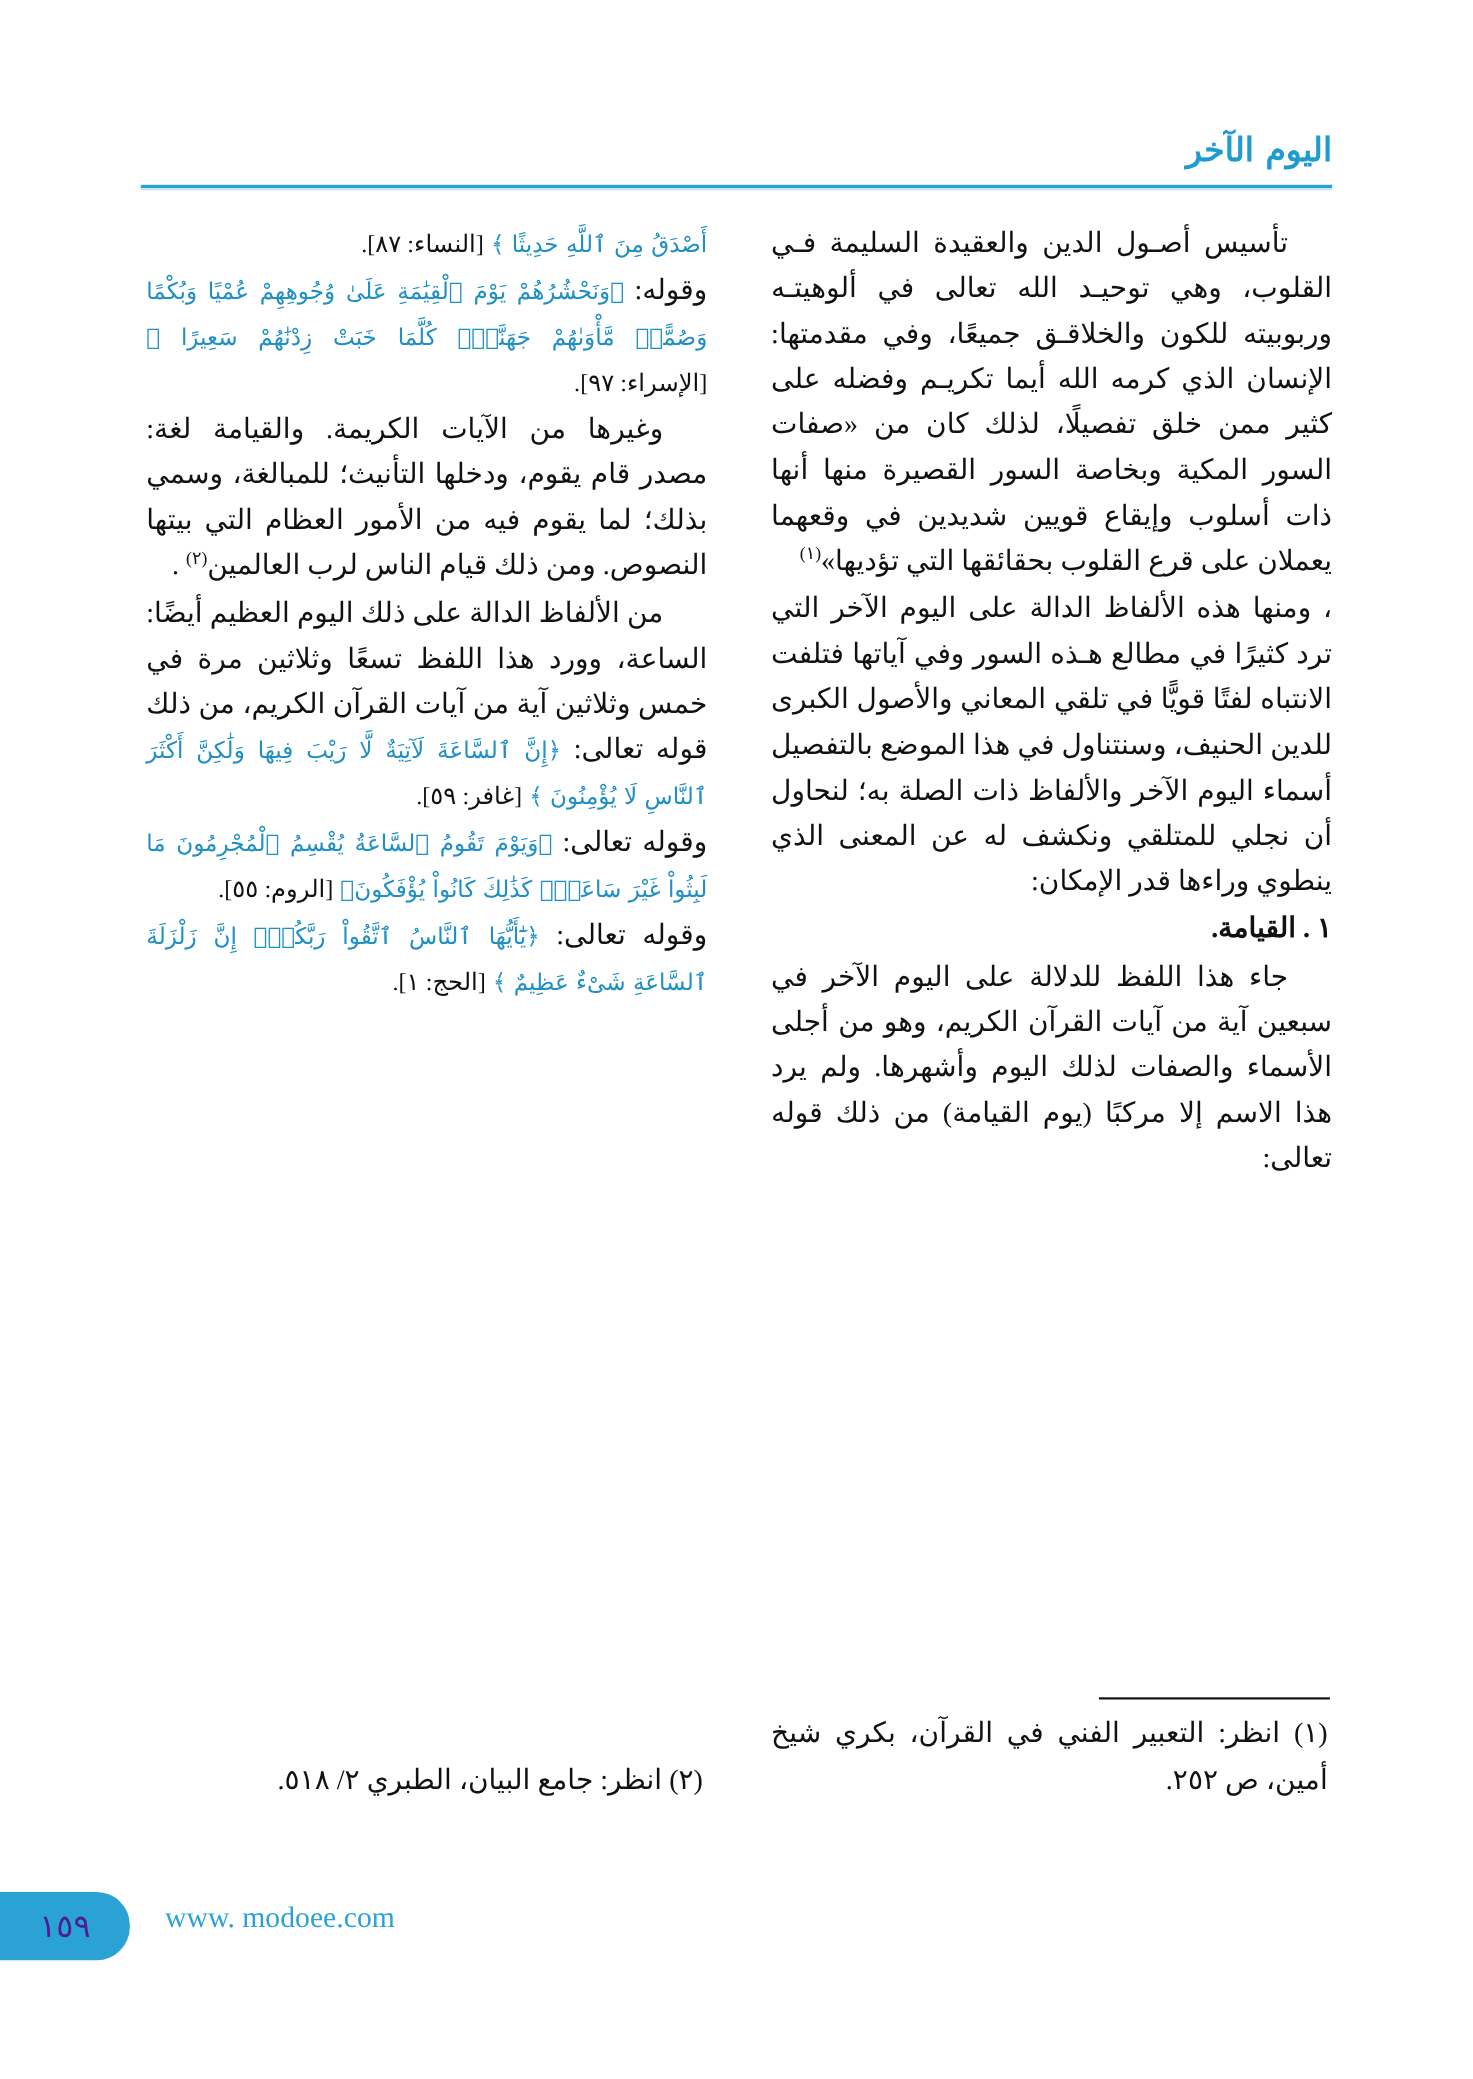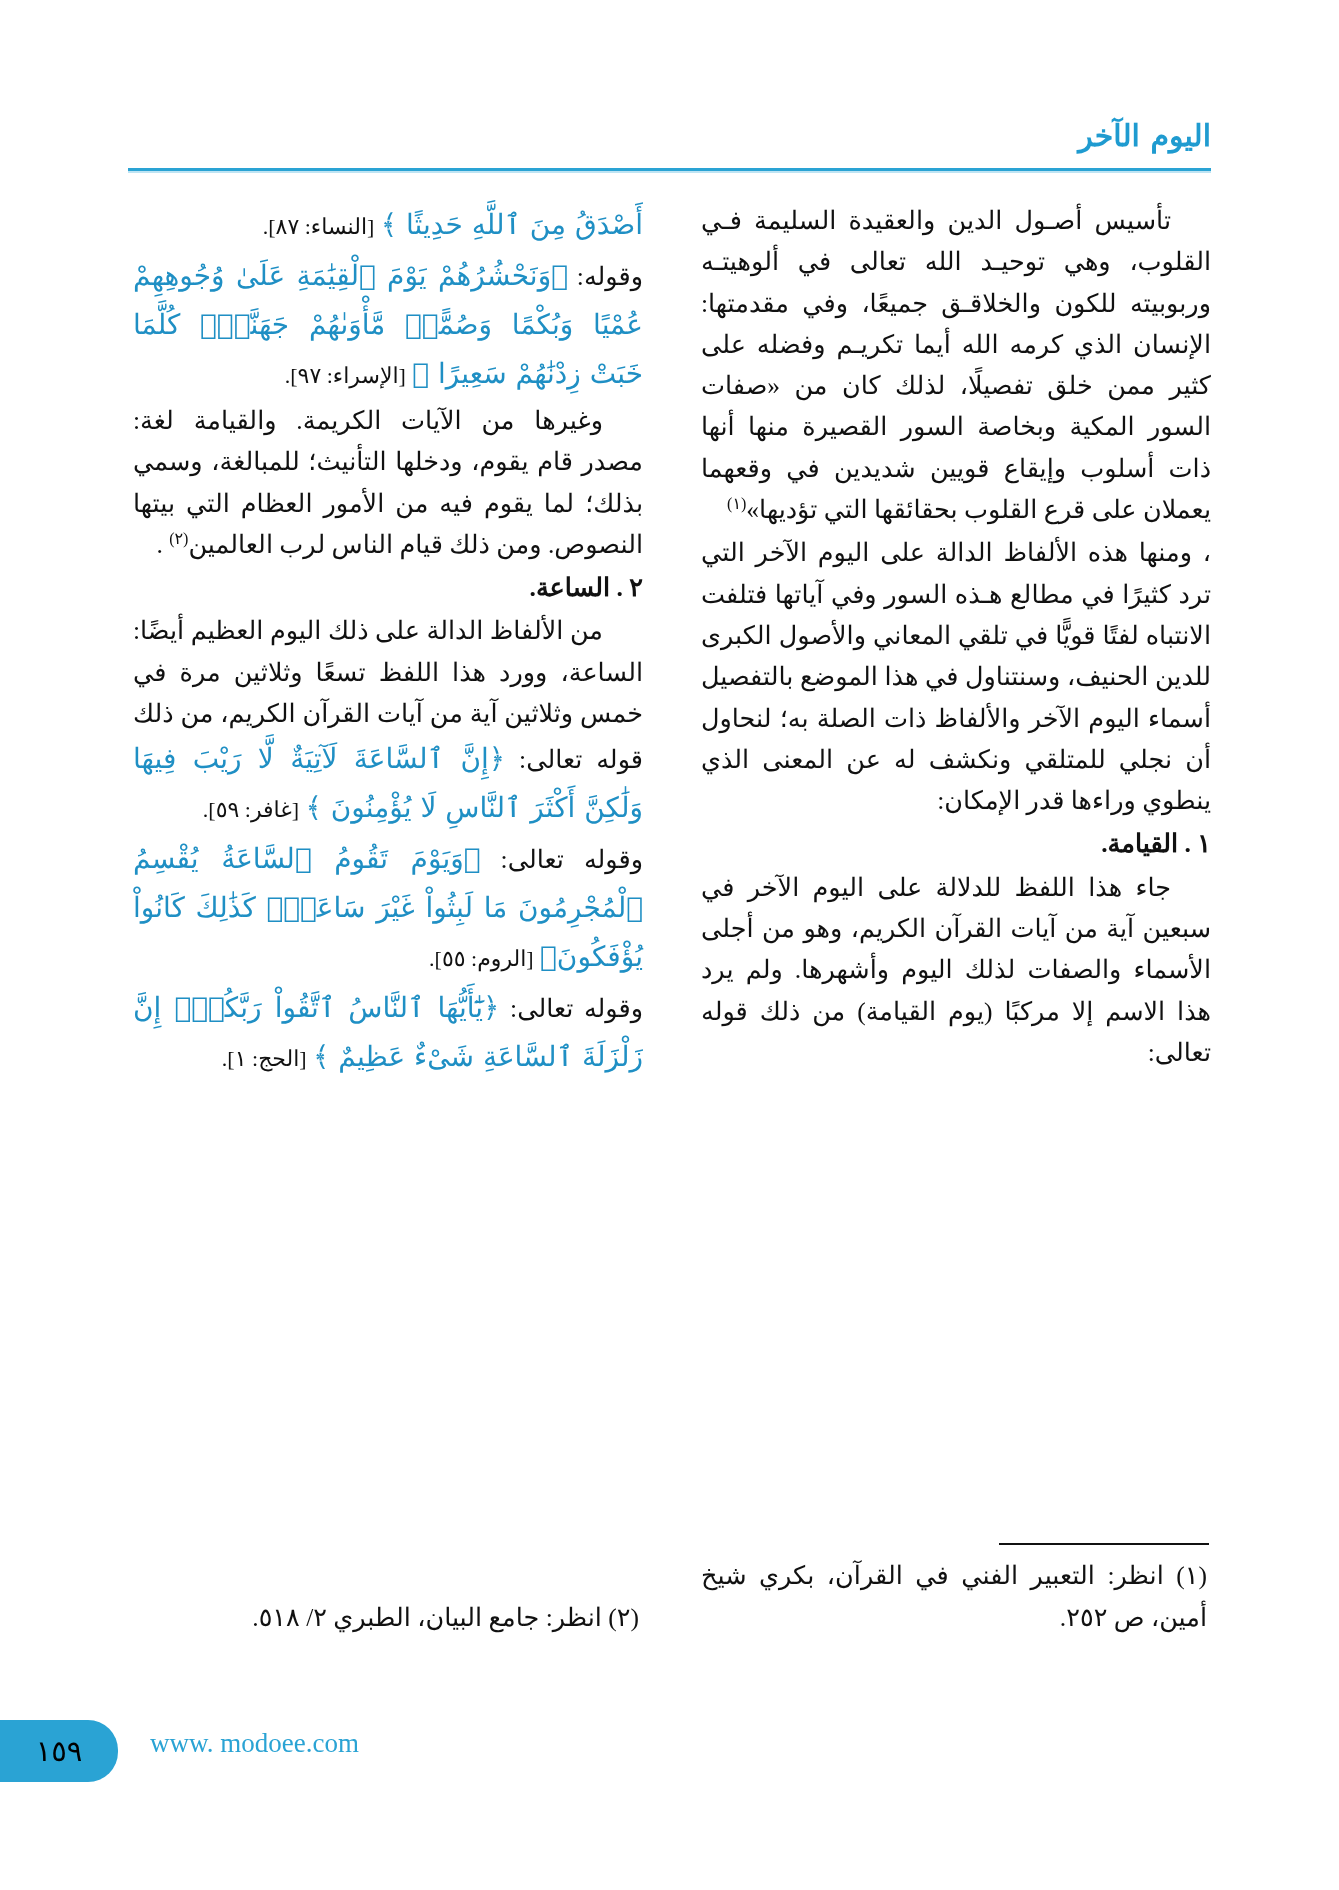--- a/index.html
+++ b/index.html
@@ -81,21 +81,21 @@
     text-indent: 40px;
   }
   .col p.center-head {
     text-align: right;
     text-align-last: right;
     font-weight: bold;
   }
   .quran {
     color: #1f8fc4;
     font-family: "DejaVu Serif", serif;
-    font-size: 28px;
+    font-size: 21px;
     line-height: 1.75;
     letter-spacing: 0px;
   }
   .ref {
     color: #111111;
     font-size: 22px;
   }
   sup {
     font-size: 16px;
     vertical-align: super;
@@ -148,21 +148,21 @@
     border-radius: 0 30px 30px 0;
   }
   .page-num {
     position: absolute;
     left: 0;
     top: 0;
     width: 118px;
     height: 62px;
     line-height: 62px;
     text-align: center;
-    color: #000000;
+    color: #4c1d95;
     font-size: 29px;
     font-family: "DejaVu Serif", serif;
   }
   .site-url {
     position: absolute;
     left: 150px;
     top: 8px;
     font-size: 27px;
     color: #2aa3d4;
     font-family: "Liberation Serif", serif;
@@ -199,21 +199,20 @@
       <p>
         <span class="quran">أَصْدَقُ مِنَ ٱللَّهِ حَدِيثًا ﴾</span>
         <span class="ref">[النساء: ٨٧].</span>
       </p>
       <p>
         <span>وقوله:</span>
         <span class="quran">﴿وَنَحْشُرُهُمْ يَوْمَ ٱلْقِيَٰمَةِ عَلَىٰ وُجُوهِهِمْ عُمْيًا وَبُكْمًا وَصُمًّاۖ مَّأْوَىٰهُمْ جَهَنَّمُۖ كُلَّمَا خَبَتْ زِدْنَٰهُمْ سَعِيرًا ﴾</span>
         <span class="ref">[الإسراء: ٩٧].</span>
       </p>
       <p class="indent"><span>وغيرها من الآيات الكريمة. والقيامة لغة: مصدر قام يقوم، ودخلها التأنيث؛ للمبالغة، وسمي بذلك؛ لما يقوم فيه من الأمور العظام التي بيتها النصوص. ومن ذلك قيام الناس لرب العالمين</span><sup>(٢)</sup><span> .</span></p>
-      <p class="center-head">٢ . الساعة.</p>
       <p class="indent">
         <span>من الألفاظ الدالة على ذلك اليوم العظيم أيضًا: الساعة، وورد هذا اللفظ تسعًا وثلاثين مرة في خمس وثلاثين آية من آيات القرآن الكريم، من ذلك قوله تعالى:</span>
         <span class="quran">﴿إِنَّ ٱلسَّاعَةَ لَآتِيَةٌ لَّا رَيْبَ فِيهَا وَلَٰكِنَّ أَكْثَرَ ٱلنَّاسِ لَا يُؤْمِنُونَ ﴾</span>
         <span class="ref">[غافر: ٥٩].</span>
       </p>
       <p>
         <span>وقوله تعالى:</span>
         <span class="quran">﴿وَيَوْمَ تَقُومُ ٱلسَّاعَةُ يُقْسِمُ ٱلْمُجْرِمُونَ مَا لَبِثُواْ غَيْرَ سَاعَةٍۚ كَذَٰلِكَ كَانُواْ يُؤْفَكُونَ﴾</span>
         <span class="ref">[الروم: ٥٥].</span>
       </p>

